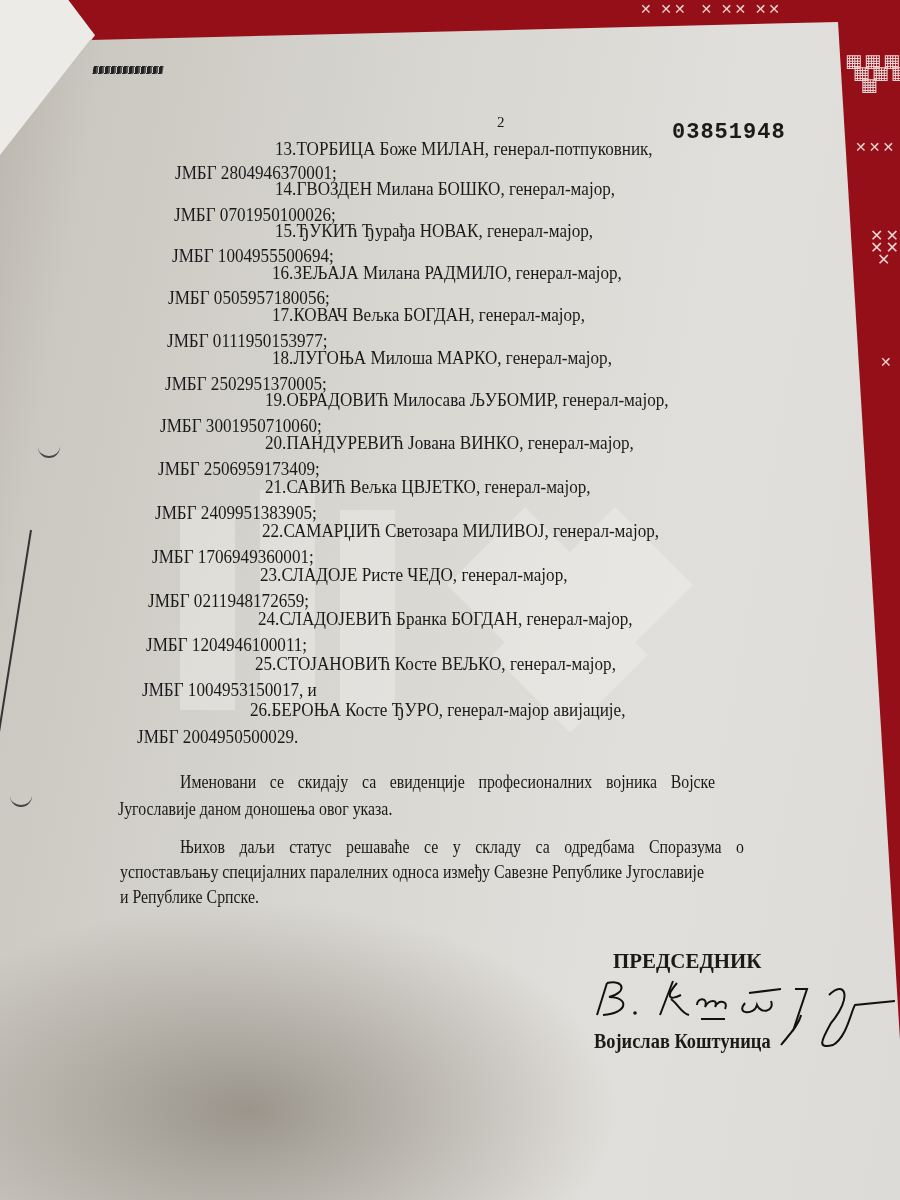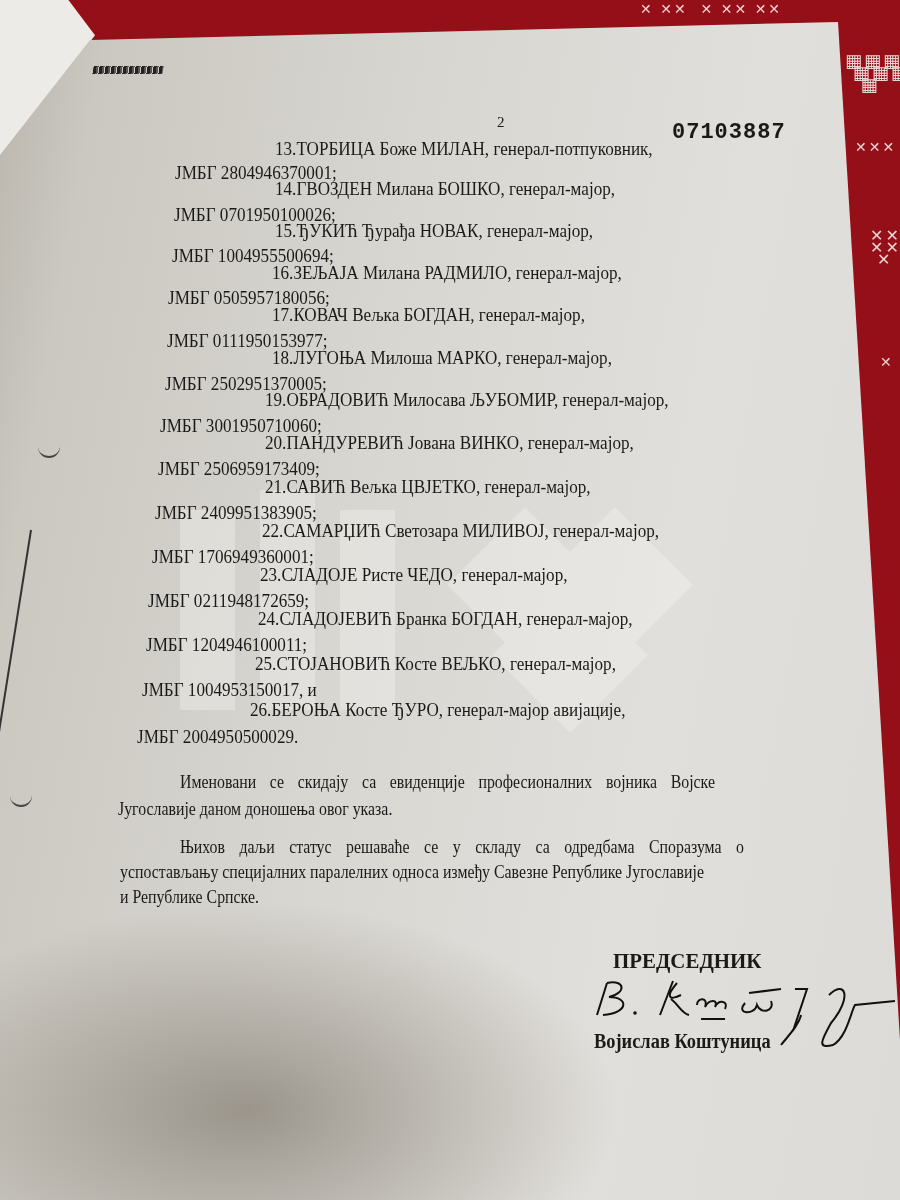--- a/index.html
+++ b/index.html
@@ -201,21 +201,21 @@
   <div class="wm-bar" style="left:0; top:20px; width:55px; height:200px;"></div>
   <div class="wm-bar" style="left:80px; top:0; width:55px; height:220px;"></div>
   <div class="wm-bar" style="left:160px; top:20px; width:55px; height:200px;"></div>
   <div class="wm-diamond" style="left:290px; top:40px;"></div>
   <div class="wm-diamond" style="left:380px; top:40px;"></div>
   <div class="wm-diamond" style="left:335px; top:110px;"></div>
 </div>
 
 <div class="doc">
   <div class="page-number">2</div>
-  <div class="doc-code">07103887</div>
+  <div class="doc-code">03851948</div>
 
   <div id="entries">
 
     <div class="entry-line" style="left:275px; top:138px;">
       <span>13.</span><span>ТОРБИЦА</span> <span>Боже</span> <span>МИЛАН</span>, <span>генерал-потпуковник,</span>
     </div>
     <div class="entry-line" style="left:175px; top:162px;">
       <span>ЈМБГ</span> <span>2804946370001;</span>
     </div>
 

